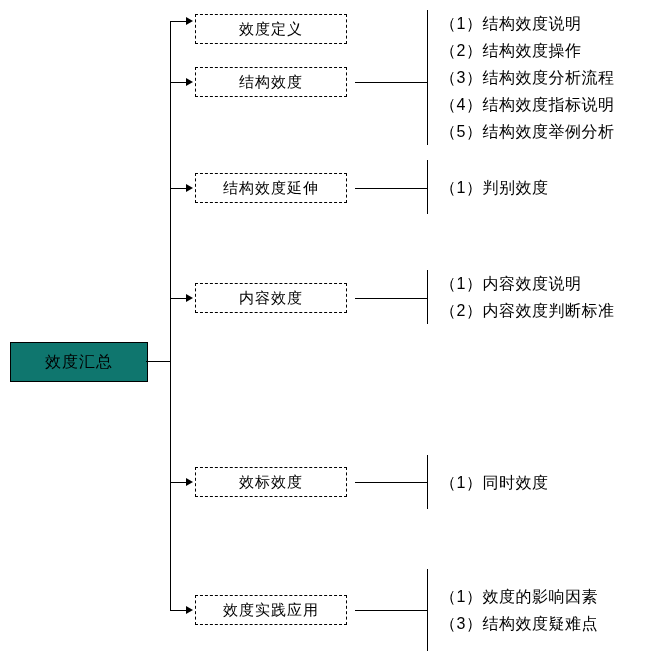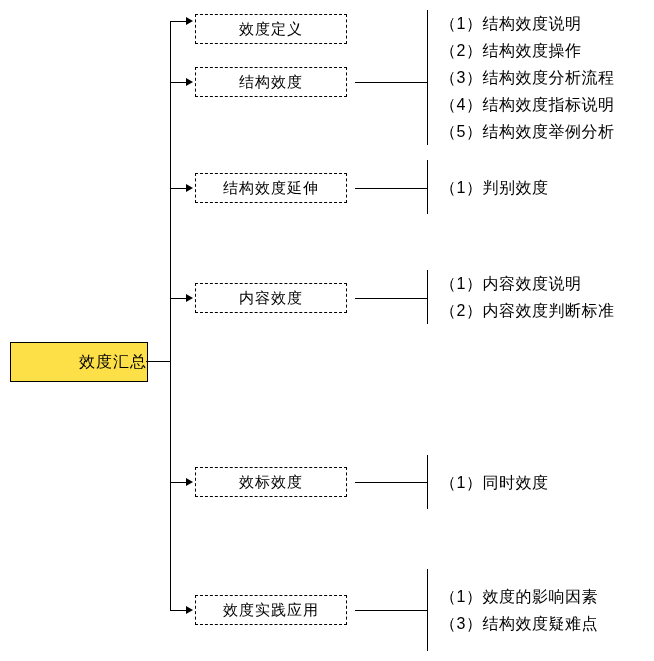--- a/index.html
+++ b/index.html
@@ -19,24 +19,24 @@
     overflow: hidden;
   }
   
   .root-node {
     position: absolute;
     left: 10px;
     top: 342px;
     width: 136px;
     height: 38px;
     border: 1px solid #000000;
-    background: #fde047;
+    background: #0f766e;
     display: flex;
     align-items: center;
-    justify-content: flex-end;
+    justify-content: center;
     font-size: 16px;
     letter-spacing: 1px;
   }
   
   .branch-node {
     position: absolute;
     width: 152px;
     height: 30px;
     border: 1px dashed #000000;
     background: #ffffff;

